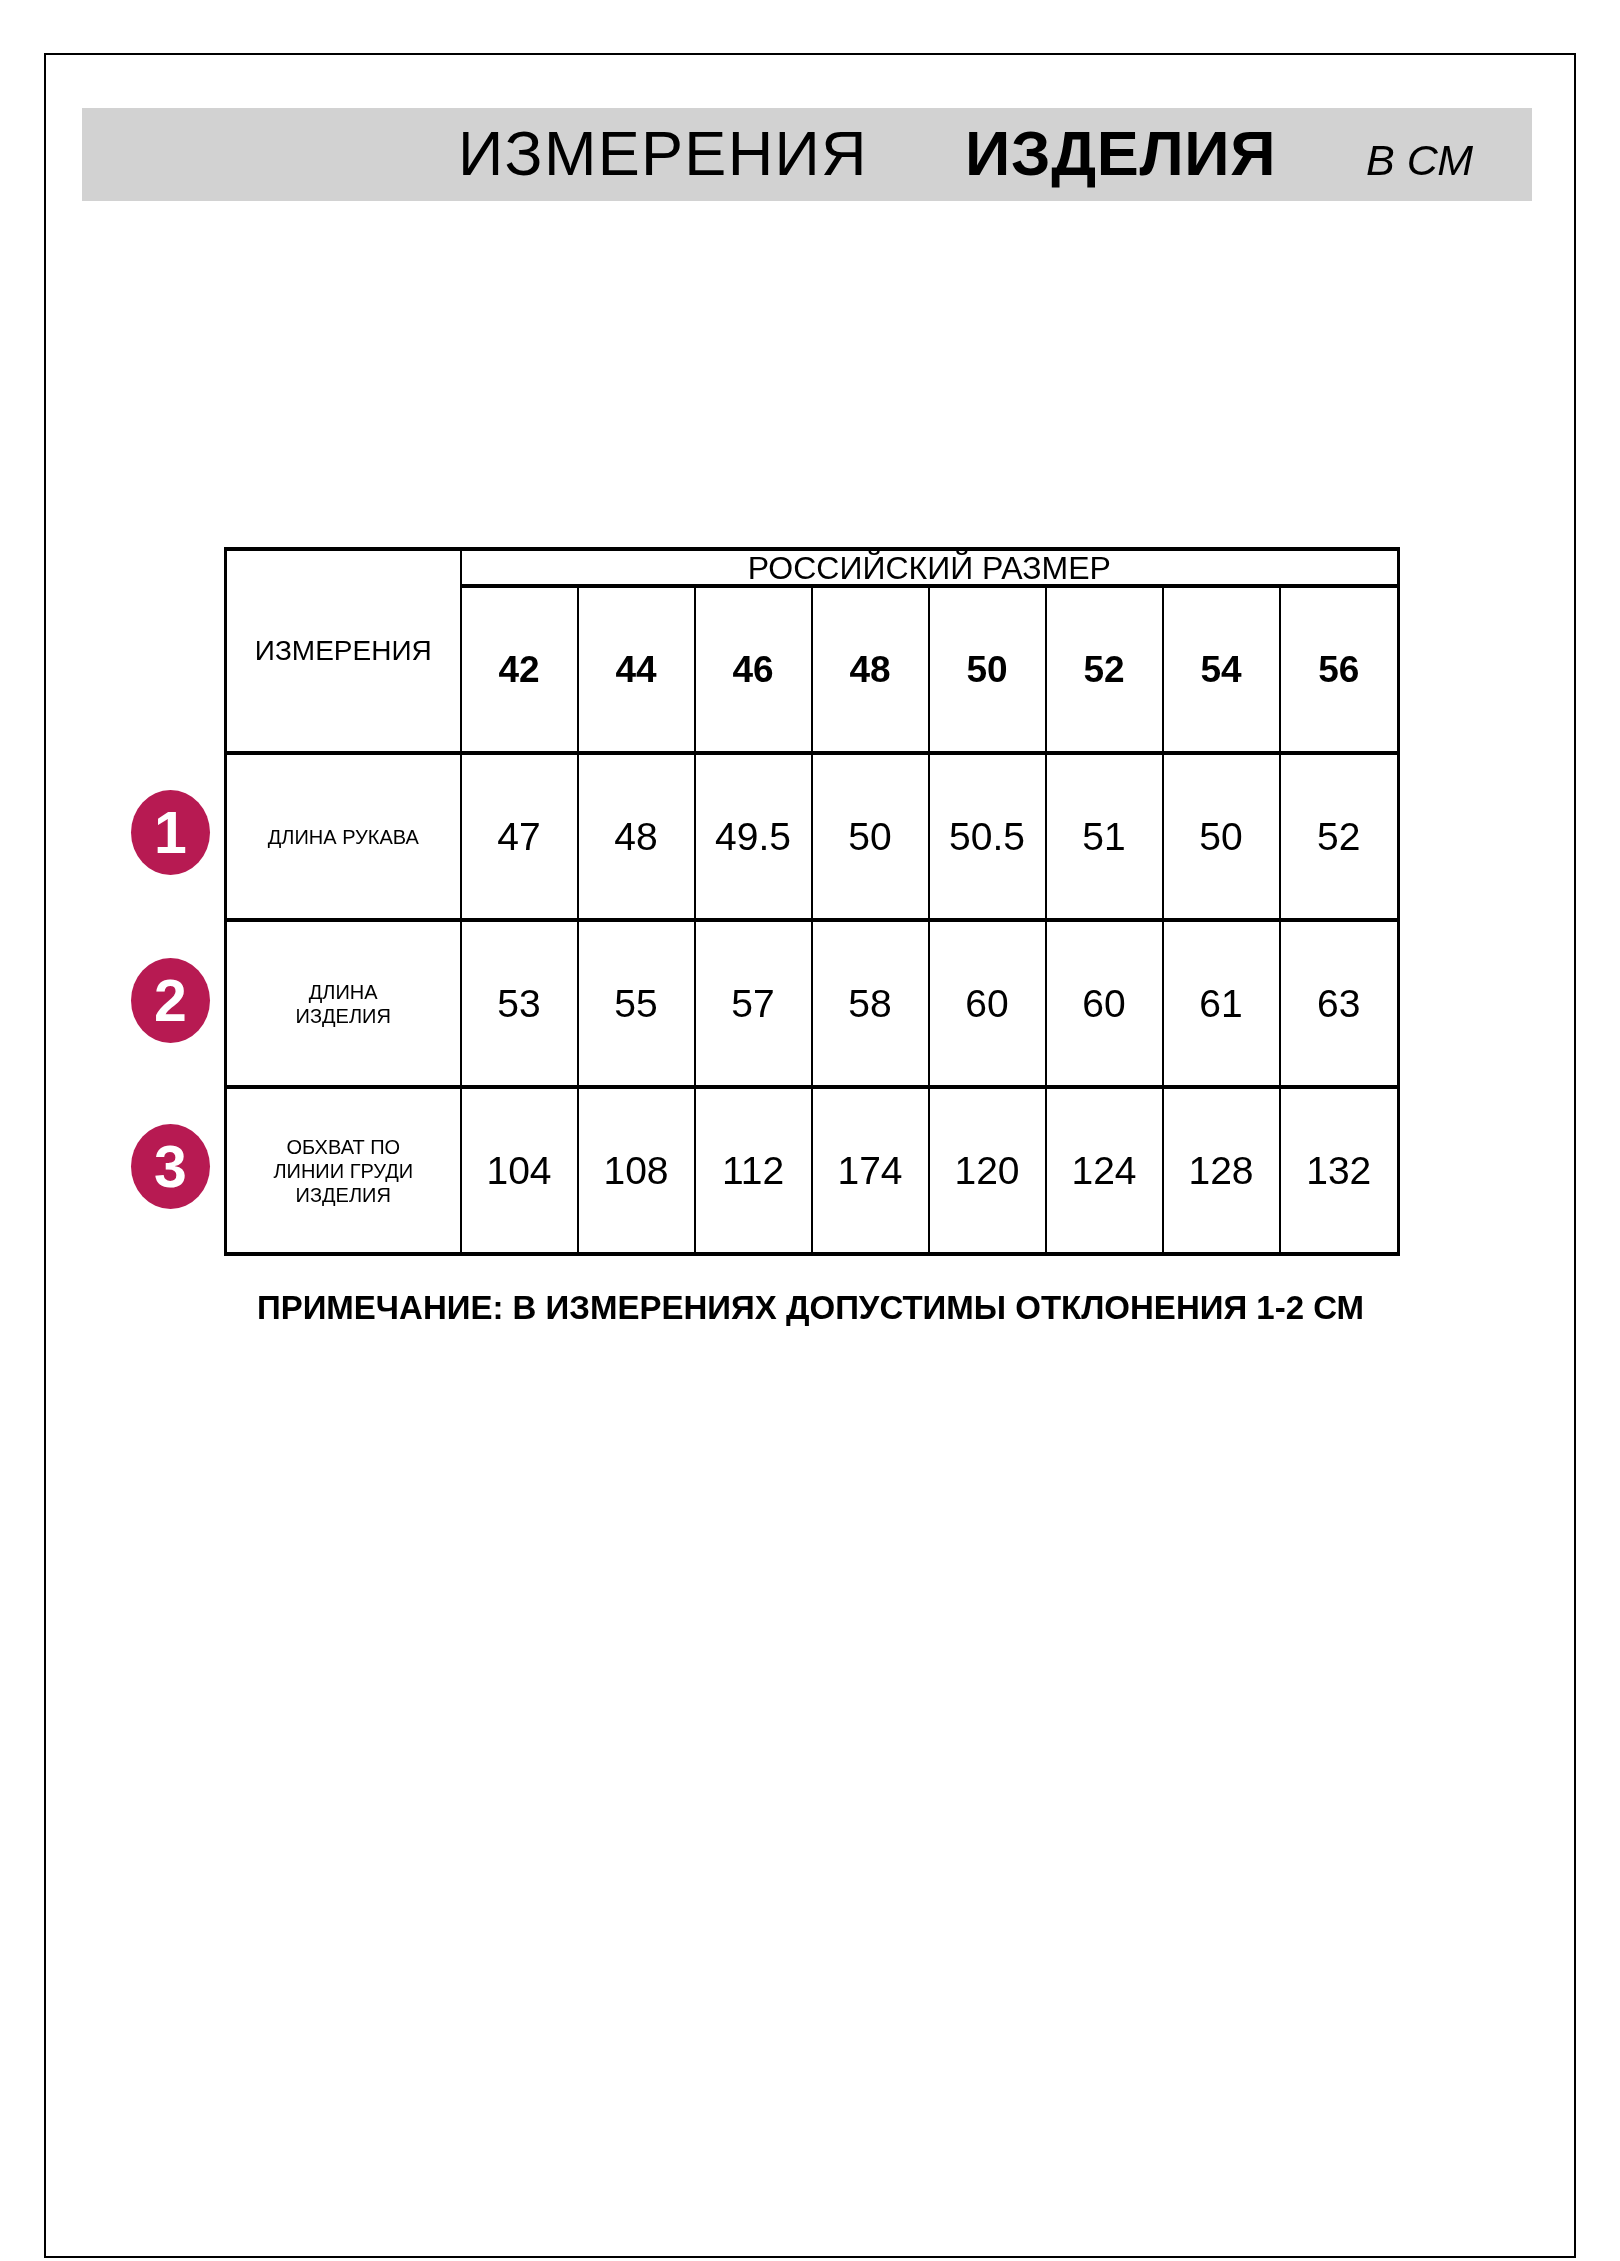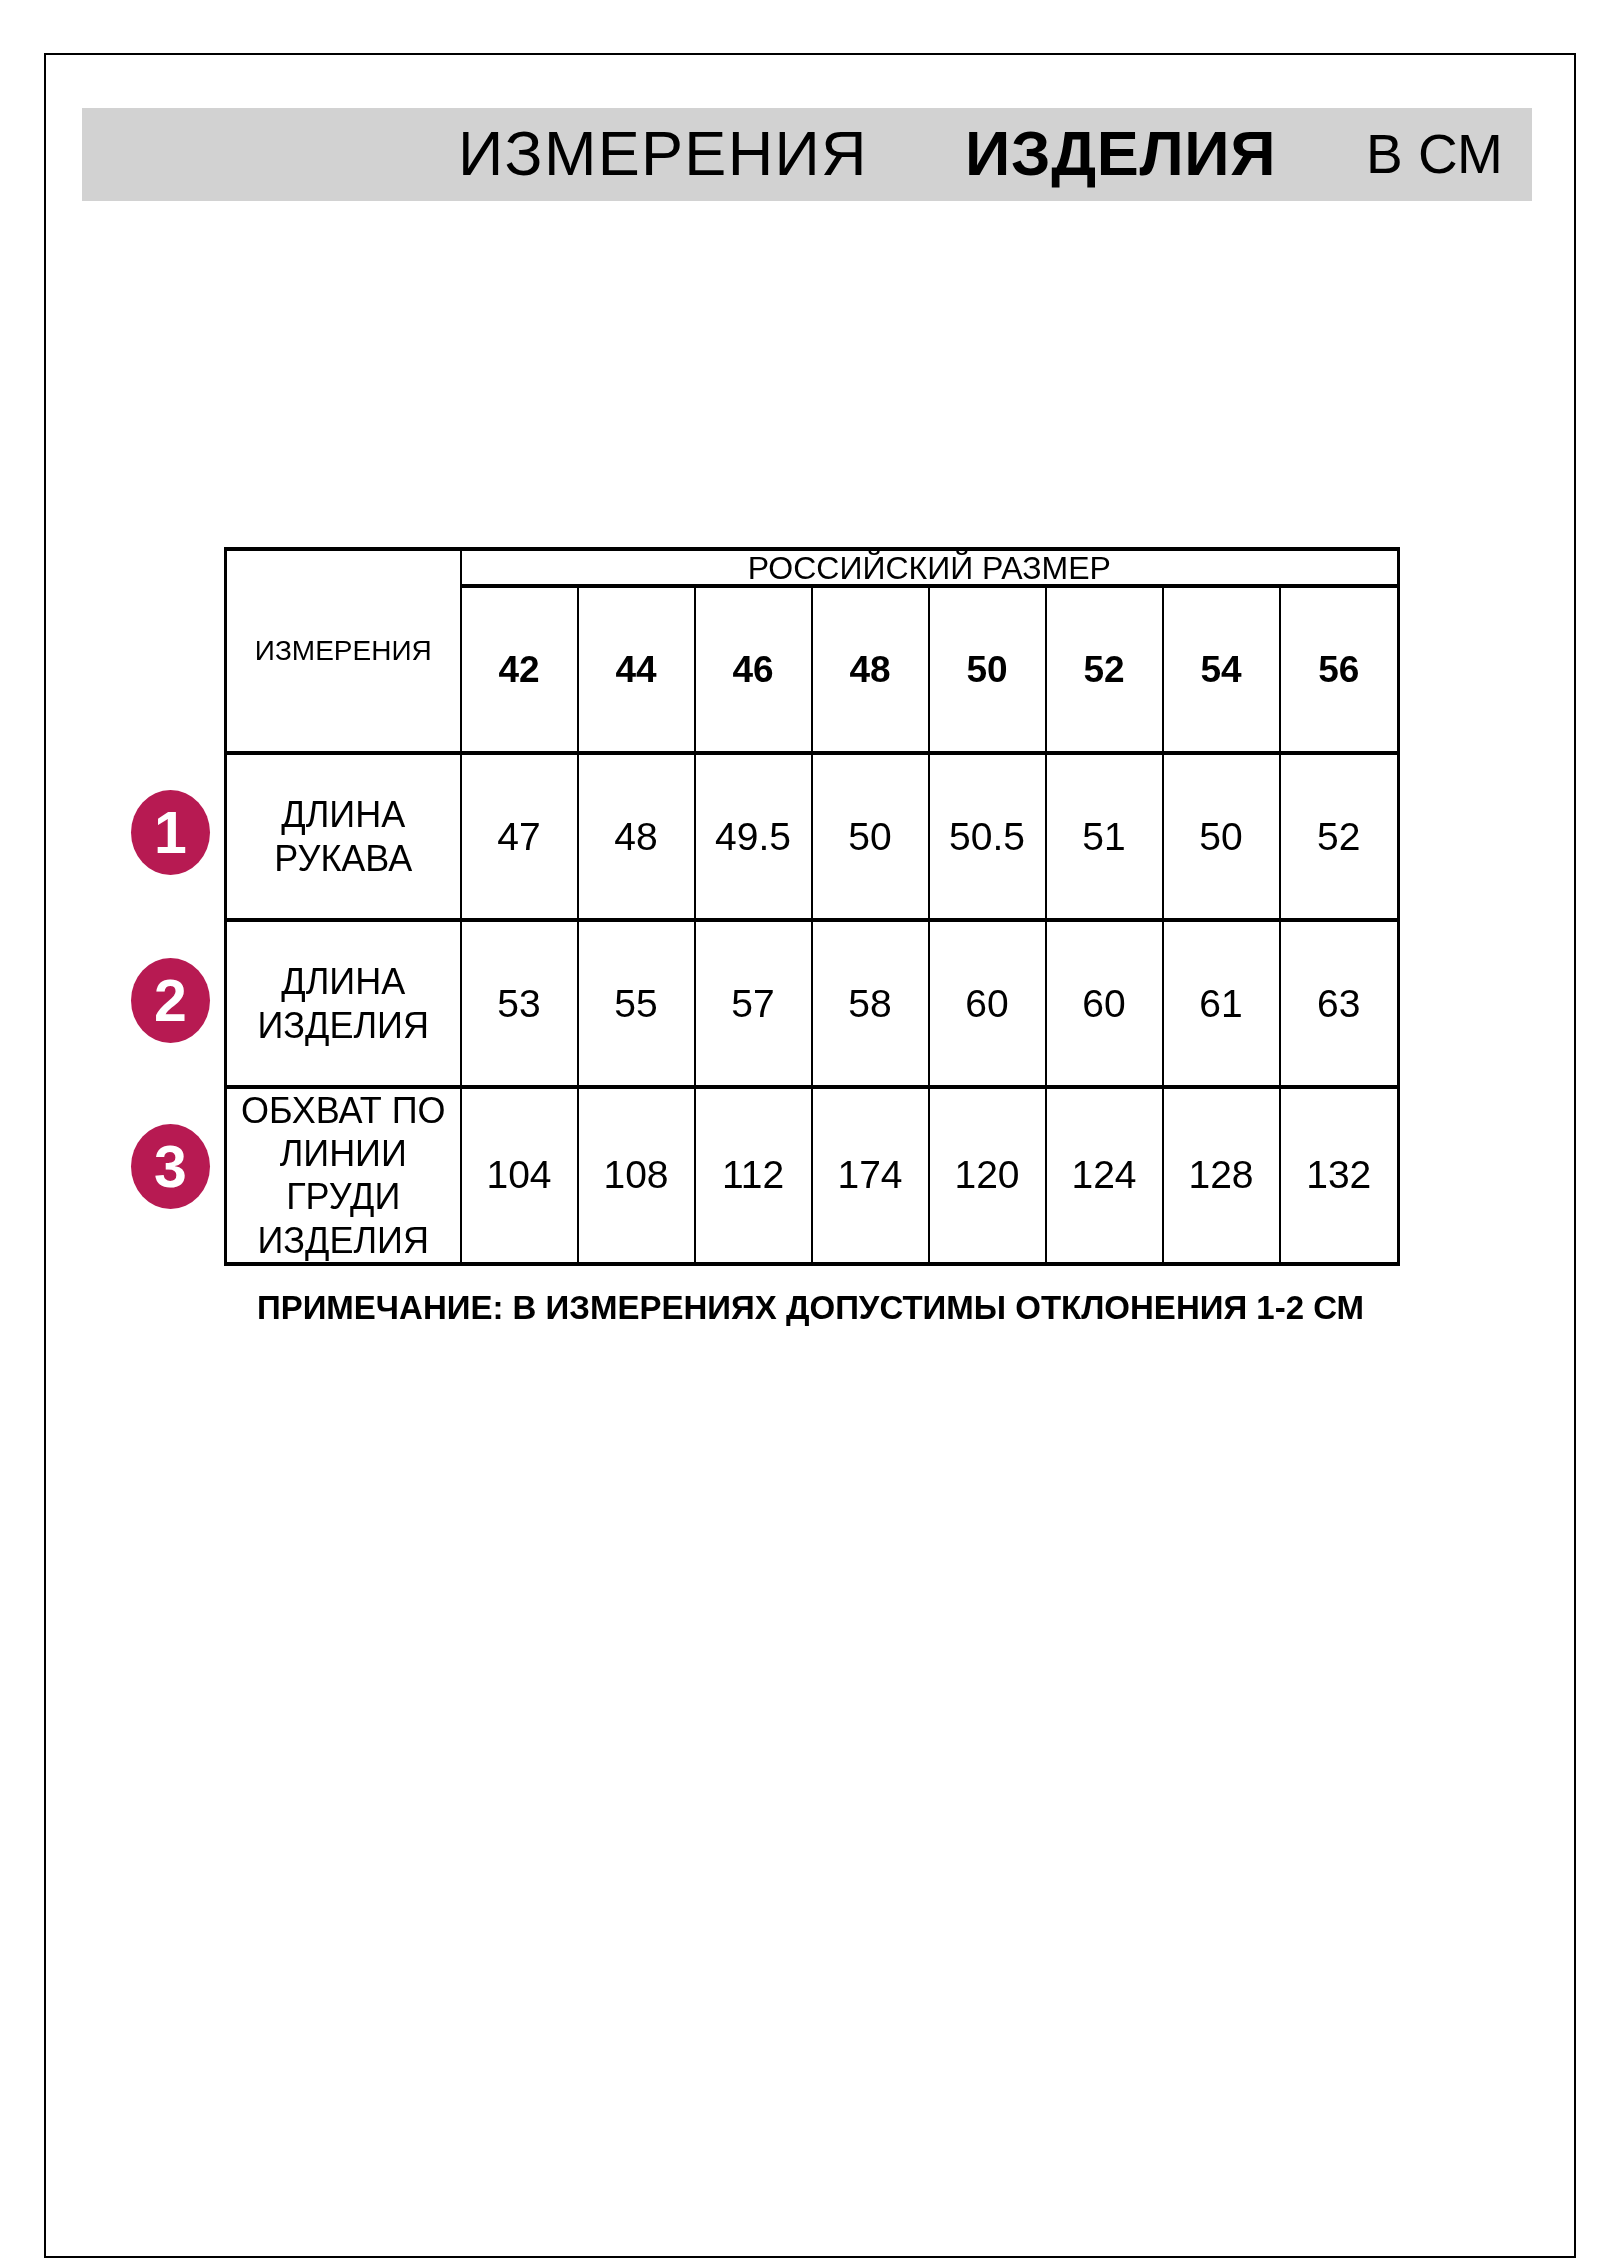--- a/index.html
+++ b/index.html
@@ -25,21 +25,21 @@
   .title-bar .t1 {
     position: absolute; left: 376px; bottom: 16px;
     font-size: 63px; font-weight: 400; line-height: 1; letter-spacing: 1.3px;
   }
   .title-bar .t2 {
     position: absolute; left: 883px; bottom: 16px;
     font-size: 63px; font-weight: 700; line-height: 1; letter-spacing: 0.7px;
   }
   .title-bar .t3 {
     position: absolute; left: 1284px; bottom: 18.6px;
-    font-size: 55px; font-weight: 400; line-height: 1;
+    font-size: 43px; font-weight: 400; line-height: 1; font-style: italic;
   }
 
   .subtitle {
     position: absolute; left: 0; top: 230px; width: 1620px;
     text-align: center; font-size: 49px; font-weight: 400; line-height: 1;
   }
 
   .description {
     position: absolute; left: 210px; top: 285px; width: 1199px;
     text-align: center; font-size: 35px; line-height: 39px;
@@ -57,21 +57,21 @@
     border-top: 4px solid #000; border-bottom: 4px solid #000;
     padding: 0; text-align: center; vertical-align: middle;
     overflow: hidden;
   }
   tr.h1 { height: 37px; }
   tr.h2 { height: 167px; }
   tr.r  { height: 167px; }
   .size-table .corner { font-size: 28px; font-weight: 400; }
   .size-table .group  { font-size: 32px; font-weight: 400; line-height: 1; }
   .size-table .size   { font-size: 37px; font-weight: 700; }
-  .size-table .label  { font-size: 36px; font-weight: 400; white-space: pre-line; line-height: 1.2; }
+  .size-table .label  { font-size: 20px; font-weight: 400; white-space: pre-line; line-height: 1.2; }
   .size-table .val    { font-size: 39px; font-weight: 400; }
 
   .circle {
     position: absolute; left: 131px; width: 79px; height: 85px;
     background: #b71a52; border-radius: 50%;
     display: flex; align-items: center; justify-content: center;
     color: #ffffff; font-size: 59px; font-weight: 700;
   }
   .c1 { top: 790px; } .c2 { top: 958px; } .c3 { top: 1124px; }
 

